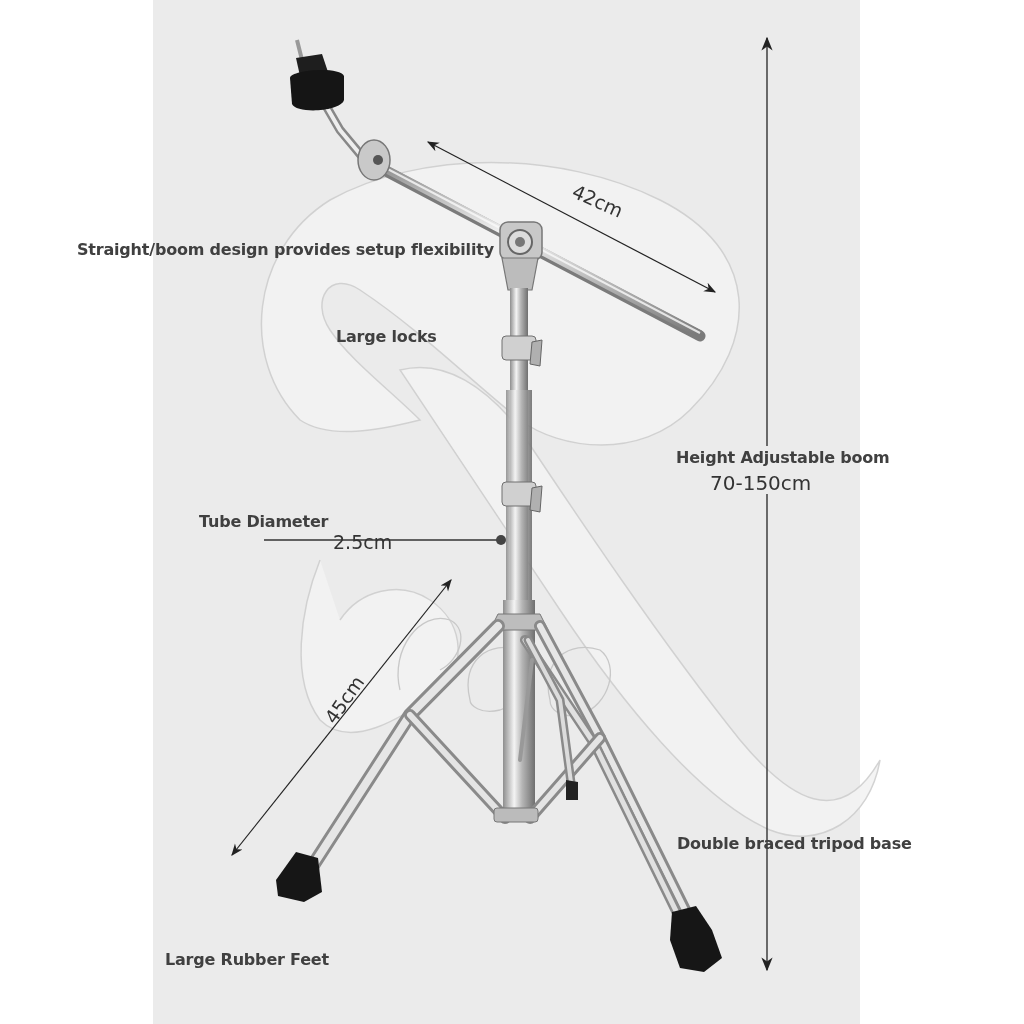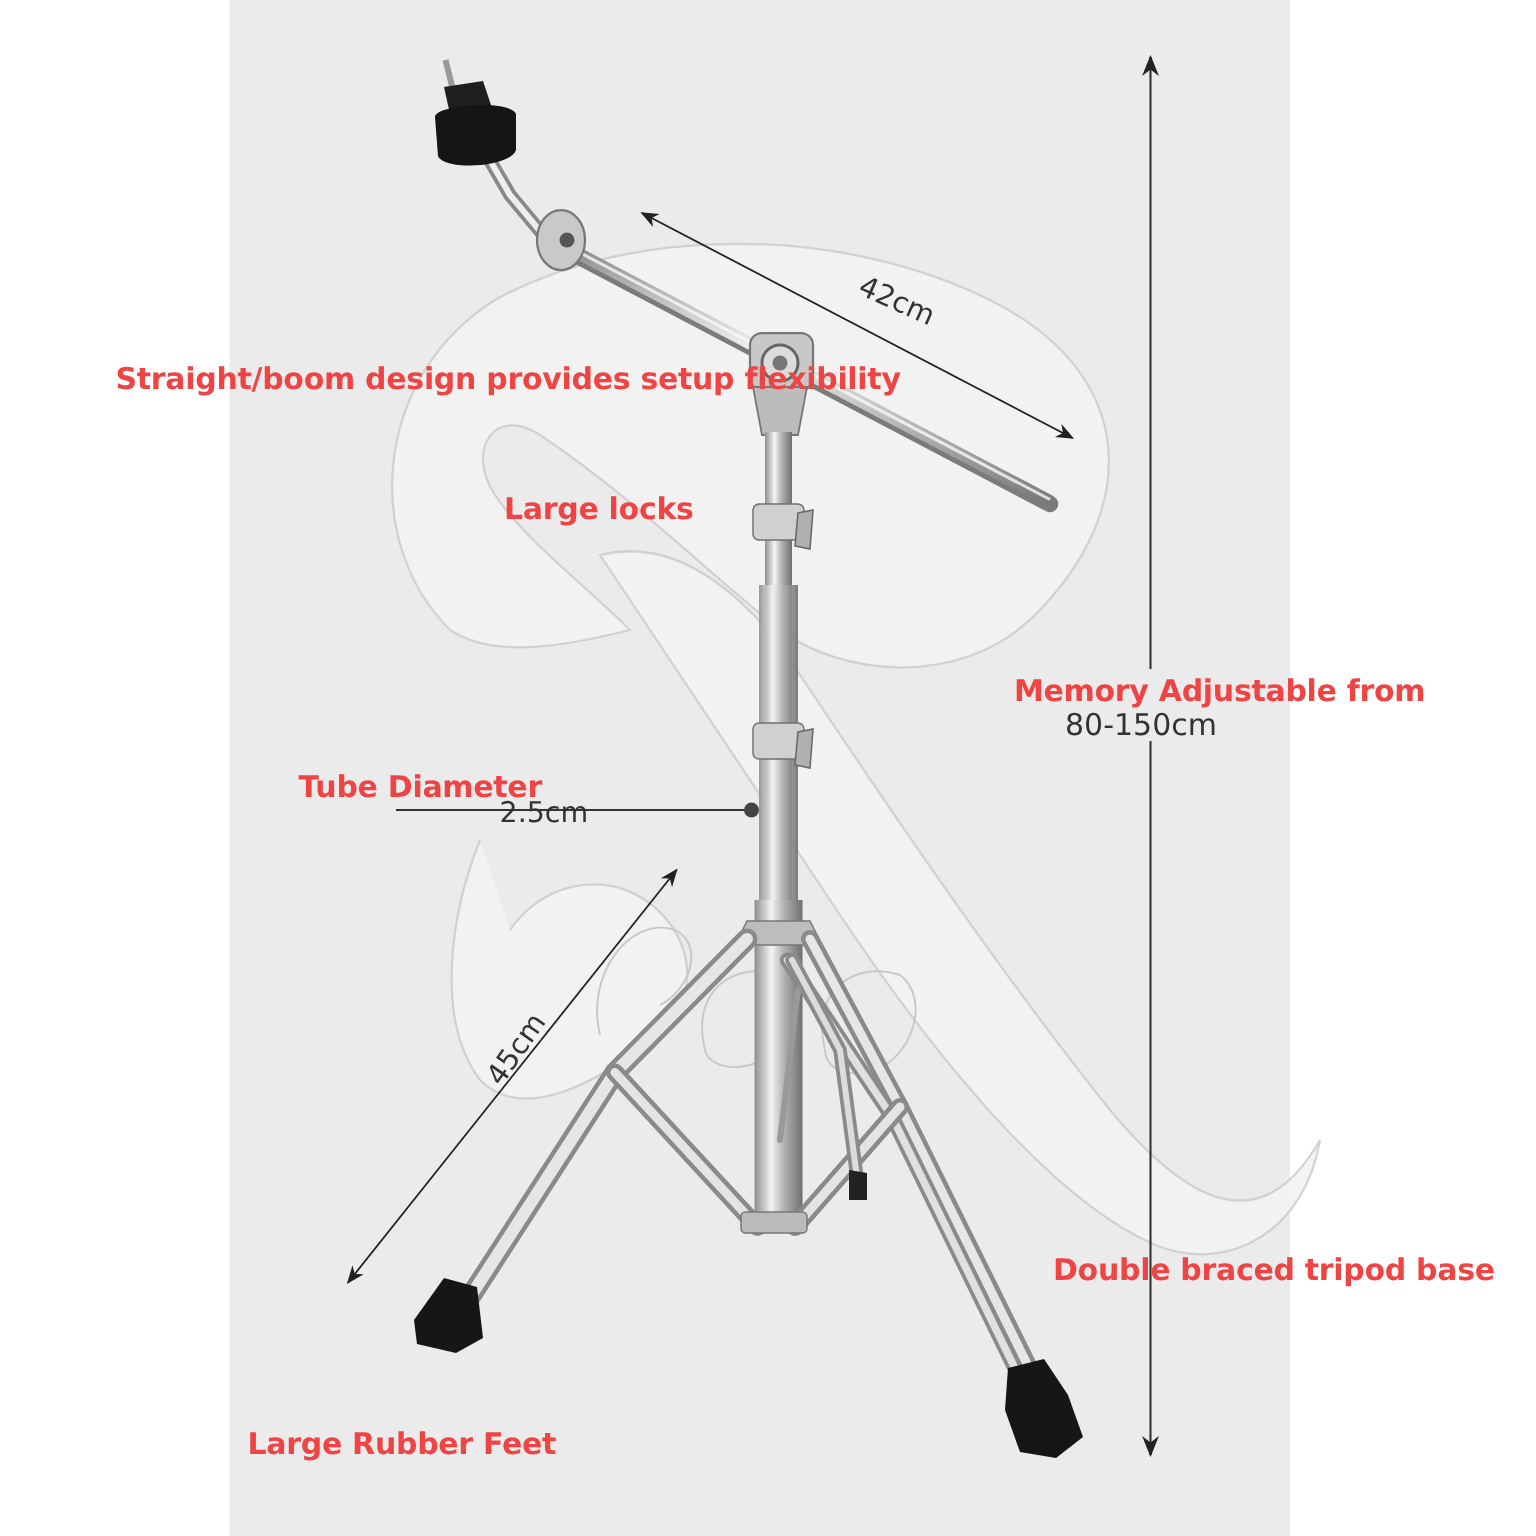--- a/index.html
+++ b/index.html
@@ -13,22 +13,22 @@
       background: #ebebeb;
     }
     .watermark {
       position: absolute; left: 0; top: 0; width: 1024px; height: 1024px;
       pointer-events: none;
     }
     .art {
       position: absolute; left: 0; top: 0; width: 1024px; height: 1024px;
     }
     .label {
-      position: absolute; color: #ef4444; font-weight: bold;
-      font-family: "DejaVu Sans", sans-serif; font-size: 20px;
+      position: absolute; color: #404040; font-weight: bold;
+      font-family: "DejaVu Sans", sans-serif; font-size: 16px;
       letter-spacing: -0.2px; white-space: nowrap;
     }
     .measure {
       position: absolute; color: #333333; font-weight: normal;
       font-family: "DejaVu Sans", sans-serif; font-size: 19px; white-space: nowrap;
     }
     .rot42 { transform-origin: left top; transform: rotate(24deg); }
     .rot45 { transform-origin: left top; transform: rotate(-55deg); }
   </style>
 </head>
@@ -142,21 +142,21 @@
   <line x1="767" y1="38" x2="767" y2="970" stroke="#333" stroke-width="1.4" marker-start="url(#arrowStart)" marker-end="url(#arrowEnd)"></line>
 
   <line x1="264" y1="540" x2="498" y2="540" stroke="#333" stroke-width="1.3"></line>
   <circle cx="501" cy="540" r="5" fill="#444"></circle>
 </svg>
 
 <div style="position:absolute;left:760px;top:446px;width:16px;height:48px;background:#ebebeb;"></div>
 
 <div class="label" style="left:77px;top:240px;">Straight/boom design provides setup flexibility</div>
 <div class="label" style="left:336px;top:327px;">Large locks</div>
-<div class="label" style="left:676px;top:448px;">Memory Adjustable from</div>
-<div class="measure" style="left:710px;top:471px;font-size:20px;">80-150cm</div>
+<div class="label" style="left:676px;top:448px;">Height Adjustable boom</div>
+<div class="measure" style="left:710px;top:471px;font-size:20px;">70-150cm</div>
 <div class="label" style="left:199px;top:512px;text-align:right;">Tube Diameter</div>
 <div class="measure" style="left:333px;top:531px;">2.5cm</div>
-<div class="label" style="left:677px;top:834px;margin-left:25px;">Double braced tripod base</div>
+<div class="label" style="left:677px;top:834px;">Double braced tripod base</div>
 <div class="label" style="left:165px;top:950px;">Large Rubber Feet</div>
 
 <div class="measure rot42" style="left:578px;top:180px;">42cm</div>
 <div class="measure rot45" style="left:320px;top:715px;">45cm</div>
 
 </body></html>

